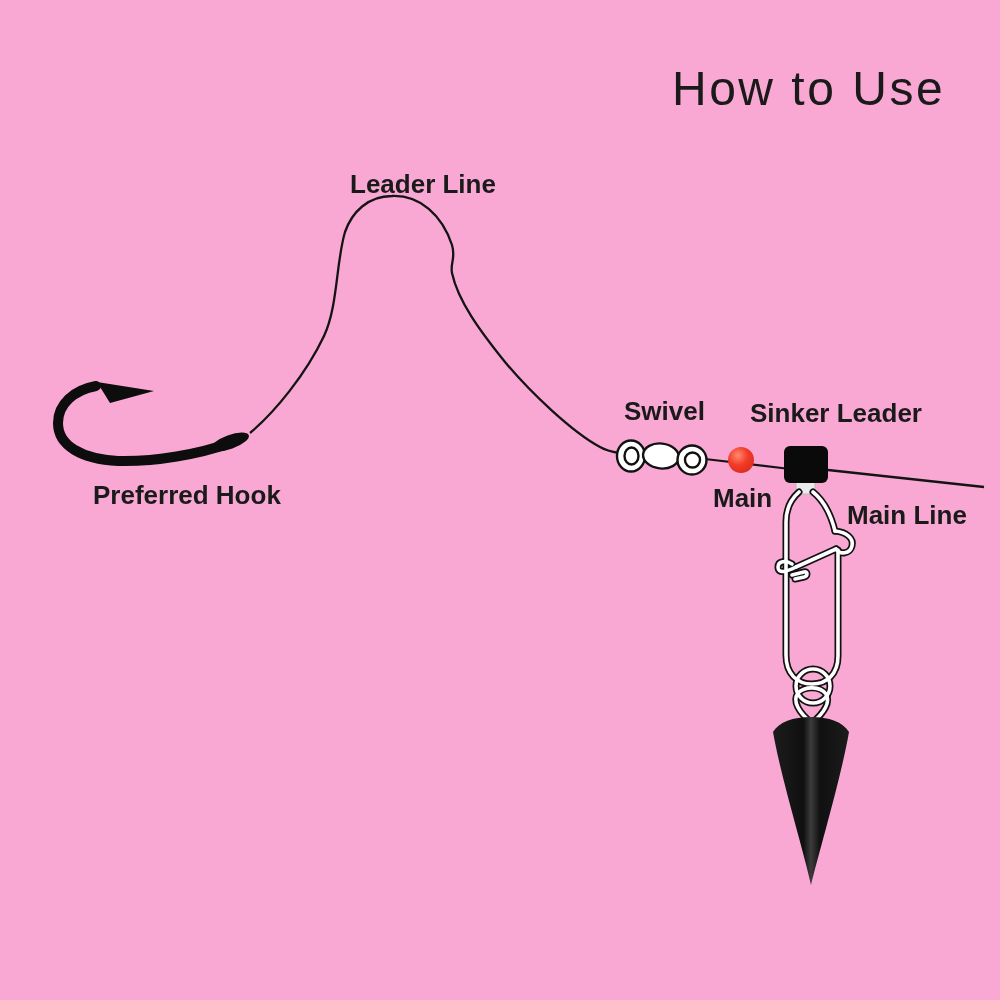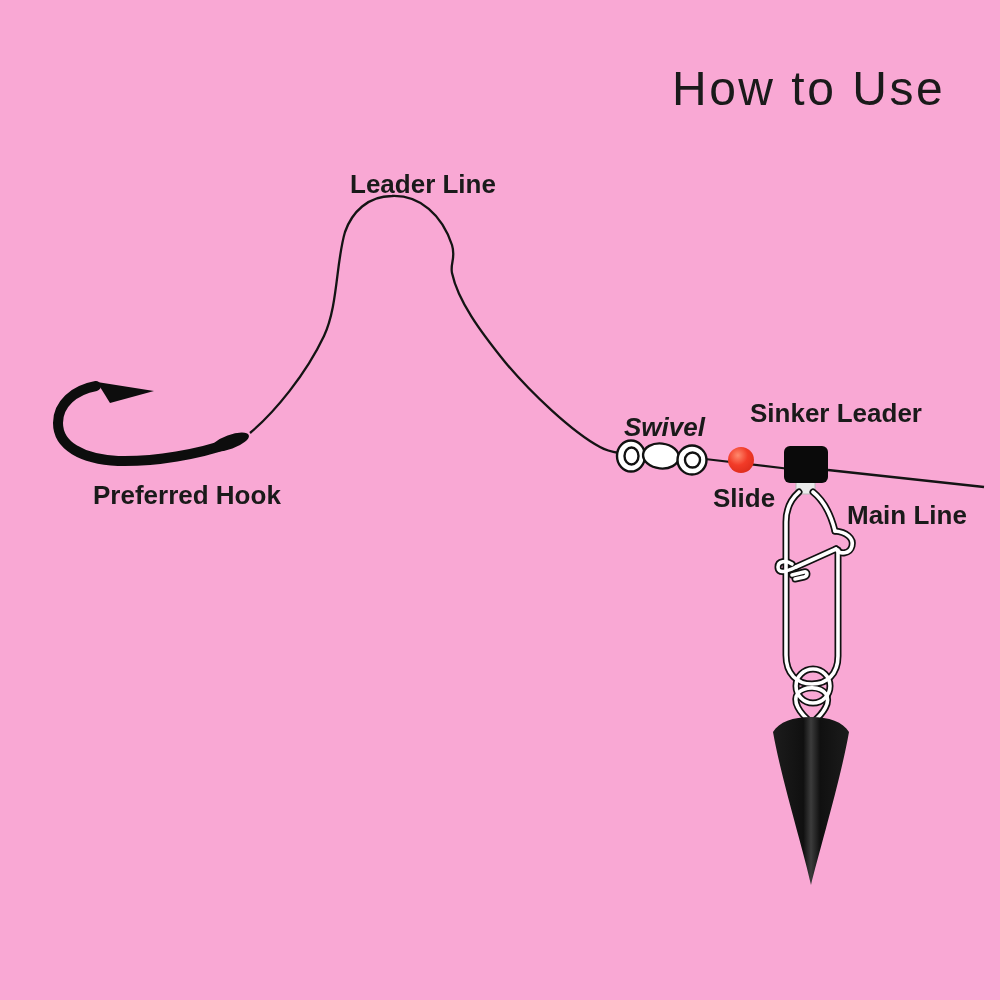--- a/index.html
+++ b/index.html
@@ -103,21 +103,21 @@
     <path d="M 773,732 C 779,722 793,717 811,717 C 829,717 843,722 849,732
              C 841,778 819,852 811,885 C 804,852 781,778 773,732 Z" fill="url(#coneGrad)"></path>
   </svg>
 
   <div id="title">How to Use</div>
 
   <div class="lbl" style="left:350px; top:142px;margin-top:29px;">Leader Line</div>
 
   <div class="lbl" style="left:72px; top:482px;margin-left:21px;">Preferred Hook</div>
 
-  <div class="lbl" style="left:624px; top:414px;font-style:italic;">Swivel</div>
+  <div class="lbl" style="left:624px; top:398px;">Swivel</div>
 
   <div class="lbl" style="left:750px; top:400px;">Sinker Leader</div>
 
-  <div class="lbl" style="left:713px; top:485px;">Slide</div>
+  <div class="lbl" style="left:713px; top:485px;">Main</div>
 
   <div class="lbl" style="left:847px; top:502px;">Main Line</div>
 
 </div>
 
 </body></html>

